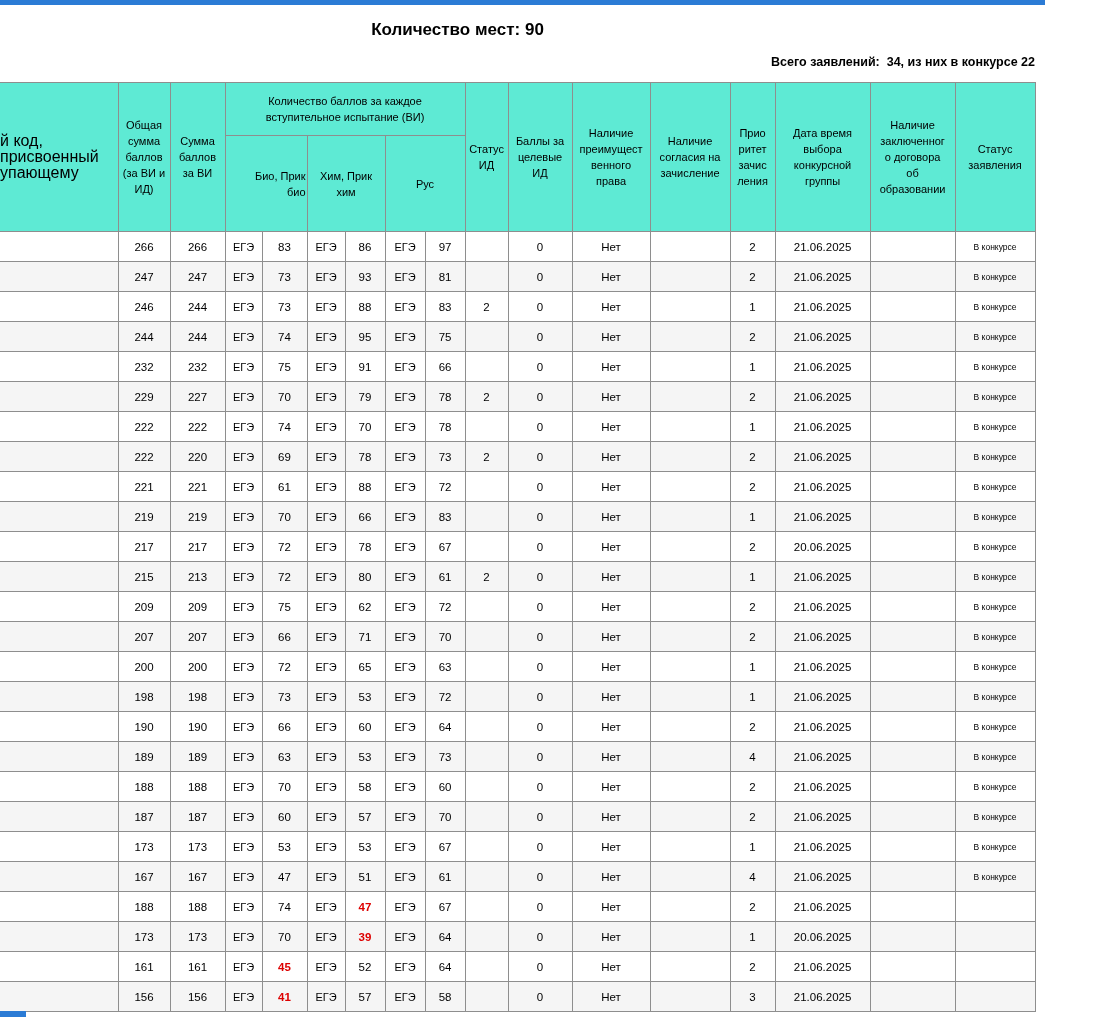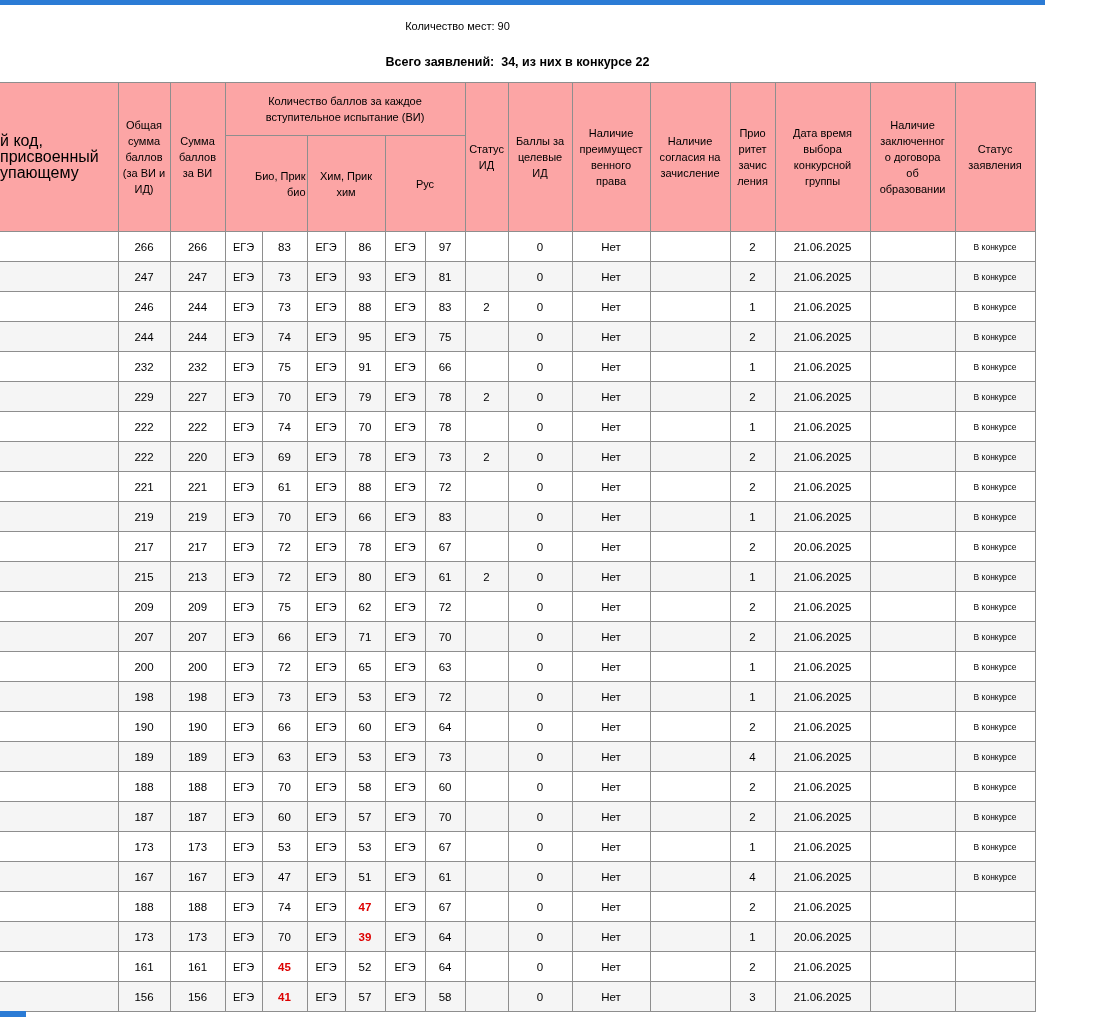--- a/index.html
+++ b/index.html
@@ -17,46 +17,46 @@
     background:#2b7bd5;
   }
   .accent-bottom {
     position:absolute; bottom:0; left:0;
     width:26px; height:6px;
     background:#2b7bd5;
   }
   .places {
     position:absolute; top:20px; left:0; width:915px;
     text-align:center;
-    font-size:11px; font-weight:normal;
+    font-size:17px; font-weight:bold;
   }
   .totals {
     position:absolute; top:55px; left:0; width:1035px;
-    text-align:center;
+    text-align:right;
     font-size:12.5px; font-weight:bold;
     white-space:pre;
   }
   table.report {
     position:absolute; top:82px; left:0;
     border-collapse:collapse;
     table-layout:fixed;
     width:1035px;
   }
   th, td {
     border:1px solid #8e8e8e;
     text-align:center;
     vertical-align:middle;
     font-weight:normal;
   }
   th:first-child, td:first-child { border-left:none;text-align:right; }
   th {
     font-size:11px;
     line-height:16px;
     white-space:pre-line;
-    background:#fca5a5;
+    background:#5eead4;
     padding:10px 1px;
   }
   thead tr.h1 { height:52px; }
   thead tr.h2 { height:96px; }
   th.code-h {
     text-align:left;
     font-weight:normal;
     font-size:16px;
     padding-left:0;
   }

